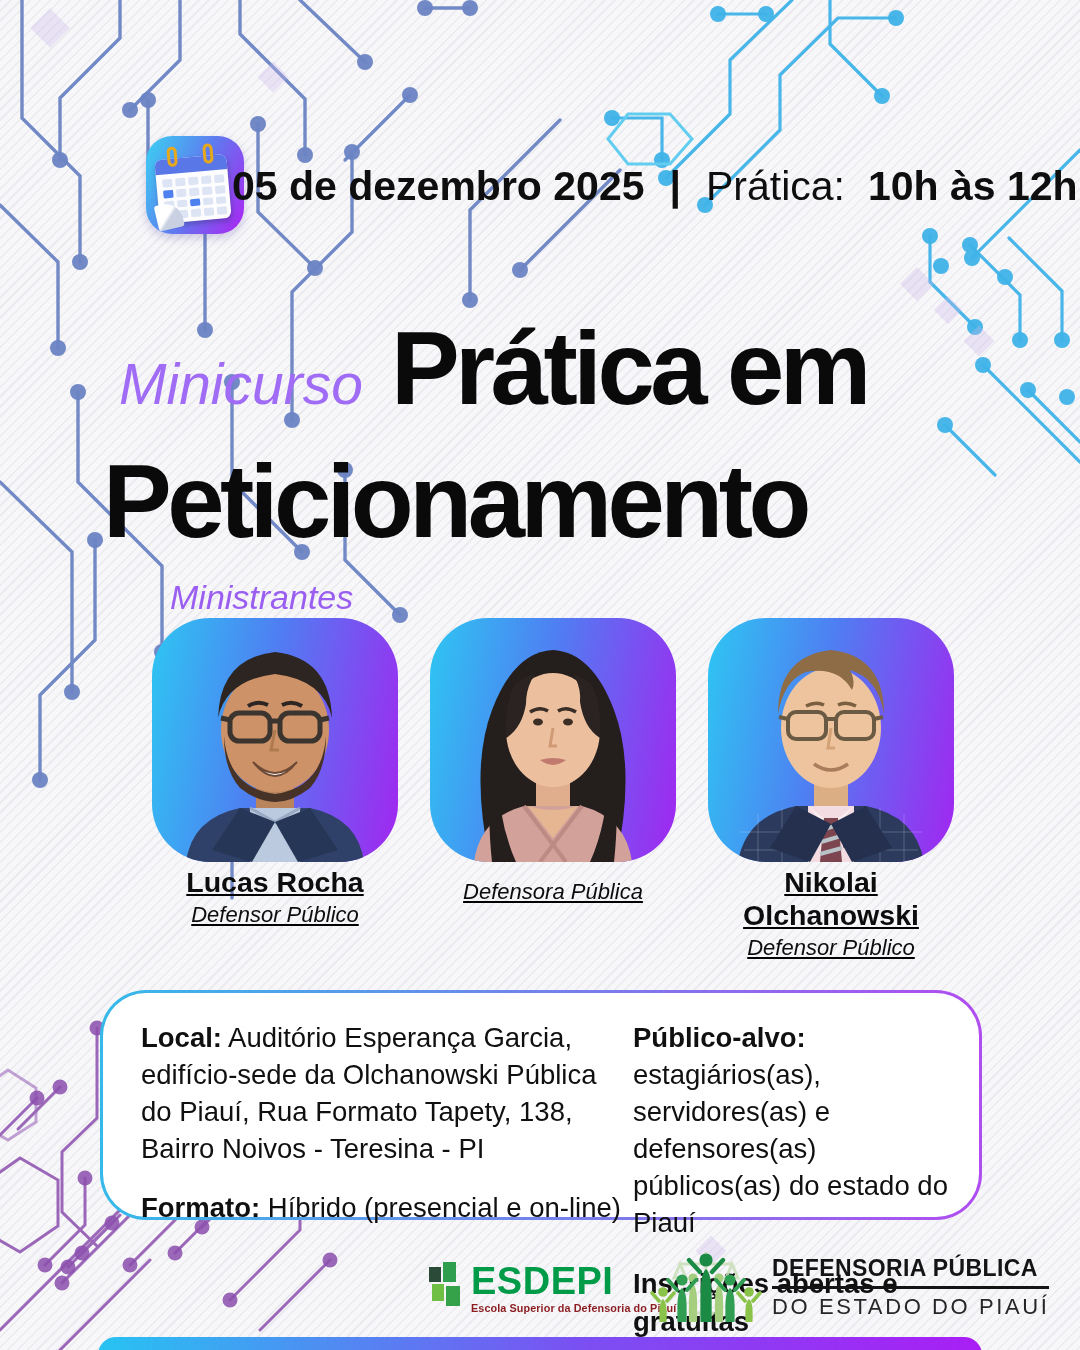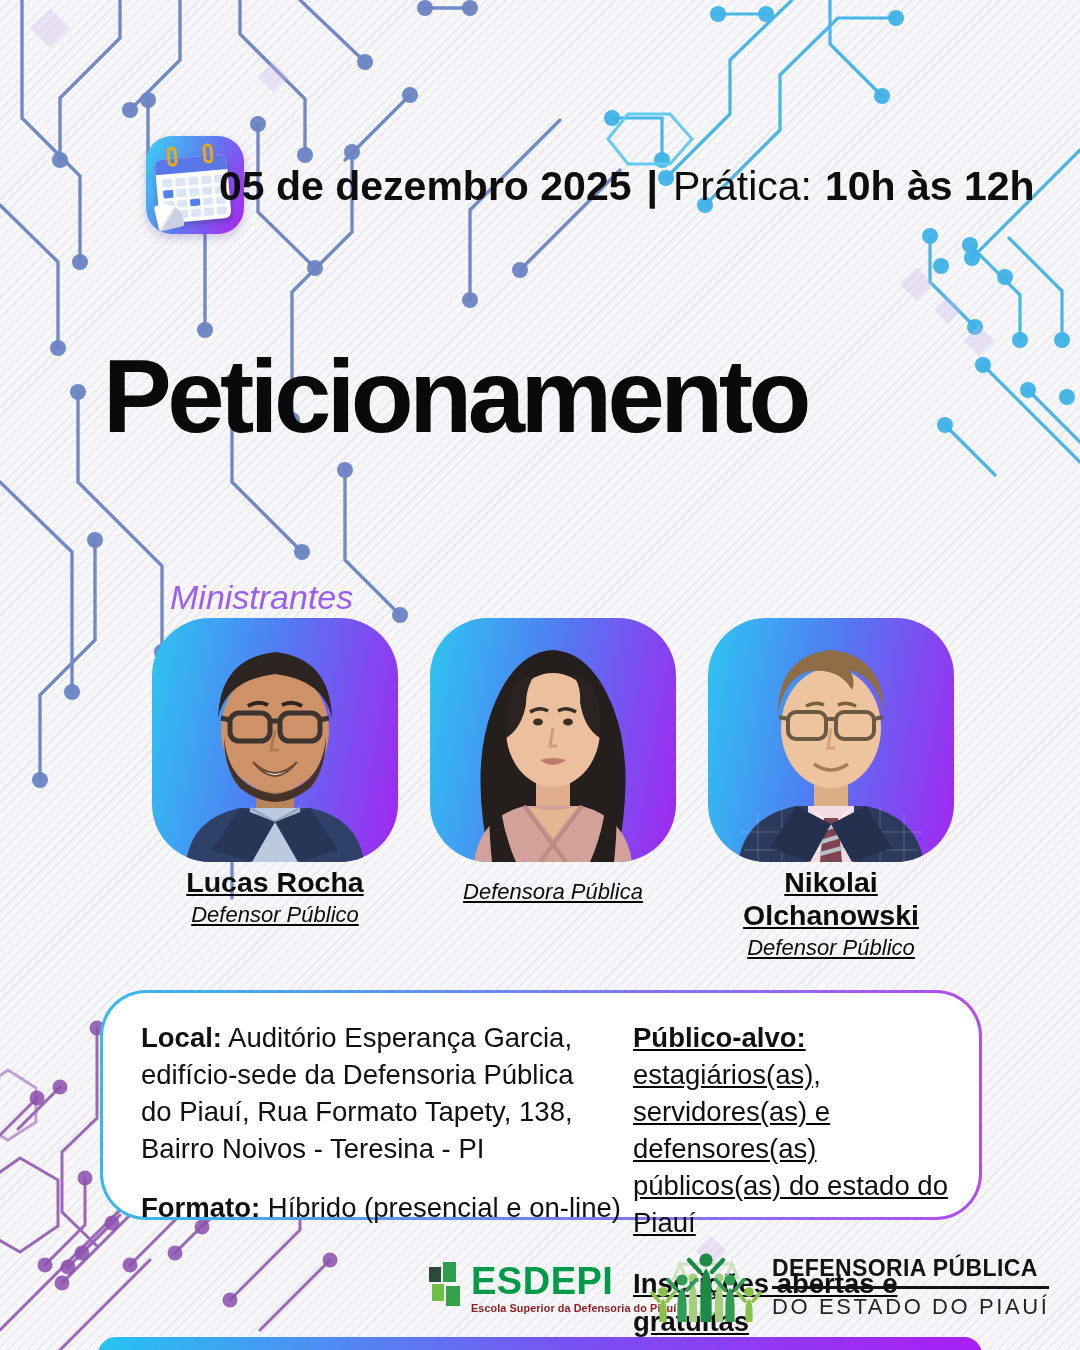--- a/index.html
+++ b/index.html
@@ -32,22 +32,22 @@
   .cal-ring { position:absolute; top:-12px; width:10px; height:20px; border:3.5px solid #e8a81c; border-radius:6px; background:transparent; }
   .cal-ring.r1 { left:13px; } .cal-ring.r2 { right:13px; }
   .cal-grid { position:absolute; left:6px; top:20px; width:62px; height:40px;
     display:grid; grid-template-columns:repeat(5,1fr); grid-template-rows:repeat(4,1fr); gap:3px; }
   .cal-grid i { background:#dde4f4; border-radius:1.5px; }
   .cal-grid i.b { background:#4f80f0; }
   .cal-curl { position:absolute; left:-3px; bottom:-6px; width:26px; height:26px;
     background:linear-gradient(315deg,#c9d0e2 45%,#ffffff 55%); border-radius:3px 18px 3px 3px; transform:rotate(-8deg); }
 
   .date-line {
-    position:absolute; left:219px; top:148px; height:76px;
-    display:flex; align-items:center; gap:13px;
+    position:absolute; left:232px; top:148px; height:76px;
+    display:flex; align-items:center; gap:23px;
     font-size:41px; color:#0e0e0e; white-space:nowrap;
   }
   .date-line .bold { font-weight:700; }
   .date-line .sep { font-weight:700; margin:0 2px; }
 
   
   .title { position:absolute; left:103px; top:316px; width:880px; color:#0a0a0a; }
   .title-line1 { display:flex; align-items:baseline; gap:28px; }
   .kicker { font-size:57px; font-style:italic; color:#a06cf5; font-weight:400; letter-spacing:0; margin-left:16px; }
   .big { font-size:103px; font-weight:700; letter-spacing:-4.5px; line-height:1.02; }
@@ -73,21 +73,21 @@
   .info-box {
     position:absolute; left:100px; top:990px; width:882px; height:230px;
     border-radius:46px; padding:3px;
     background:linear-gradient(90deg,#35b9e9,#b04df0);
   }
   .info-inner {
     width:100%; height:100%; background:#ffffff; border-radius:43px;
     display:flex; padding:26px 28px 0 38px;
   }
   .col-left { width:492px; }
-  .col-right { flex:1;text-decoration:underline; }
+  .col-right { flex:1; }
   .info-inner div.ln { font-size:27.5px; line-height:37px; color:#101010; }
   .info-inner .lbl { font-weight:700; }
   .sp-l { height:22px; } .sp-r { height:24px; }
   .boldln { font-weight:700; line-height:38px !important; }
 
   
   .esdepi { position:absolute; left:428px; top:1262px; display:flex; align-items:flex-start; gap:7px; }
   .esdepi-text .nm { font-size:38px; font-weight:700; color:#009b48; line-height:1.0; letter-spacing:0.5px; }
   .esdepi-text .tg { font-size:10.8px; font-weight:700; color:#8b1c1f; margin-top:2px; letter-spacing:0.1px; }
 
@@ -289,20 +289,24 @@
   </div>
 
   <div class="date-line">
     <span class="bold">05 de dezembro 2025</span>
     <span class="sep">|</span>
     <span>Prática:</span>
     <span class="bold">10h às 12h</span>
   </div>
 
   <div class="title">
+    <div class="title-line1">
+      <span class="kicker">Minicurso</span>
+      <span class="big">Prática em</span>
+    </div>
     <div class="big title-line2">Peticionamento</div>
   </div>
 
   <div class="ministrantes">Ministrantes</div>
 
   <div class="cards">
 
     <div class="card">
       <svg viewBox="0 0 246 244">
         <rect x="104" y="150" width="38" height="42" fill="#b9835c"></rect>
@@ -390,21 +394,21 @@
     <div class="name-cell">
       <div class="p-name">Nikolai Olchanowski</div>
       <div class="p-role">Defensor Público</div>
     </div>
   </div>
 
   <div class="info-box">
     <div class="info-inner">
       <div class="col-left">
         <div class="ln"><span class="lbl">Local:</span><span> Auditório Esperança Garcia,</span></div>
-        <div class="ln">edifício-sede da Defensoria Pública</div>
+        <div class="ln">edifício-sede da Olchanowski Pública</div>
         <div class="ln">do Piauí, Rua Formato Tapety, 138,</div>
         <div class="ln">Bairro Noivos - Teresina - PI</div>
         <div class="sp-l"></div>
         <div class="ln"><span class="lbl">Formato:</span><span> Híbrido (presencial e on-line)</span></div>
       </div>
       <div class="col-right">
         <div class="ln"><span class="lbl">Público-alvo:</span><span> estagiários(as),</span></div>
         <div class="ln">servidores(as) e defensores(as)</div>
         <div class="ln">públicos(as) do estado do Piauí</div>
         <div class="sp-r"></div>

